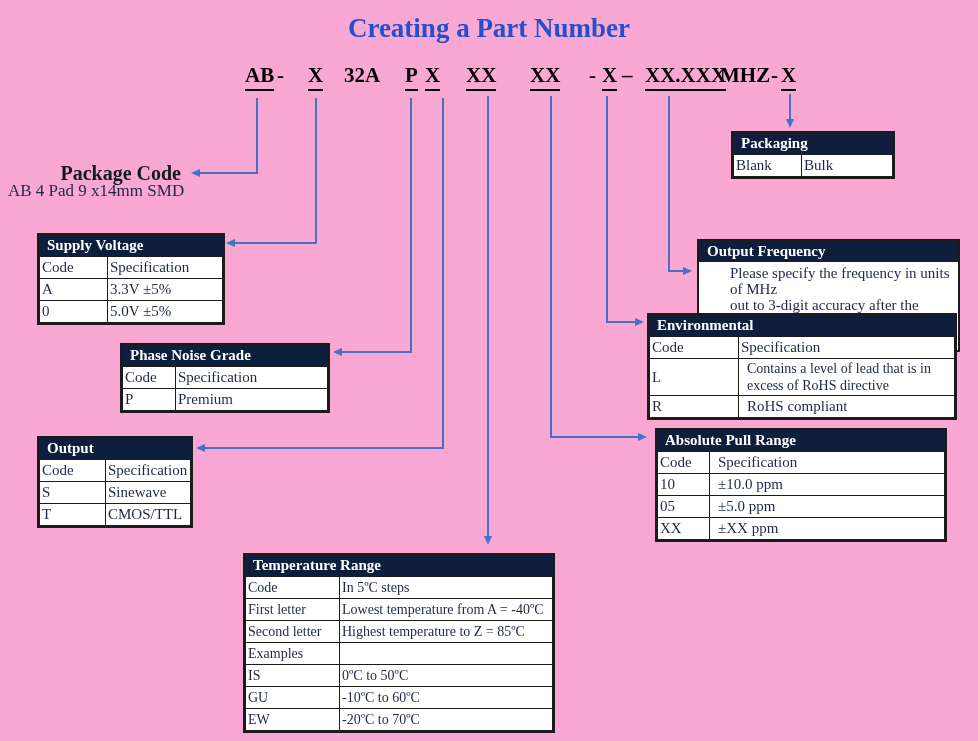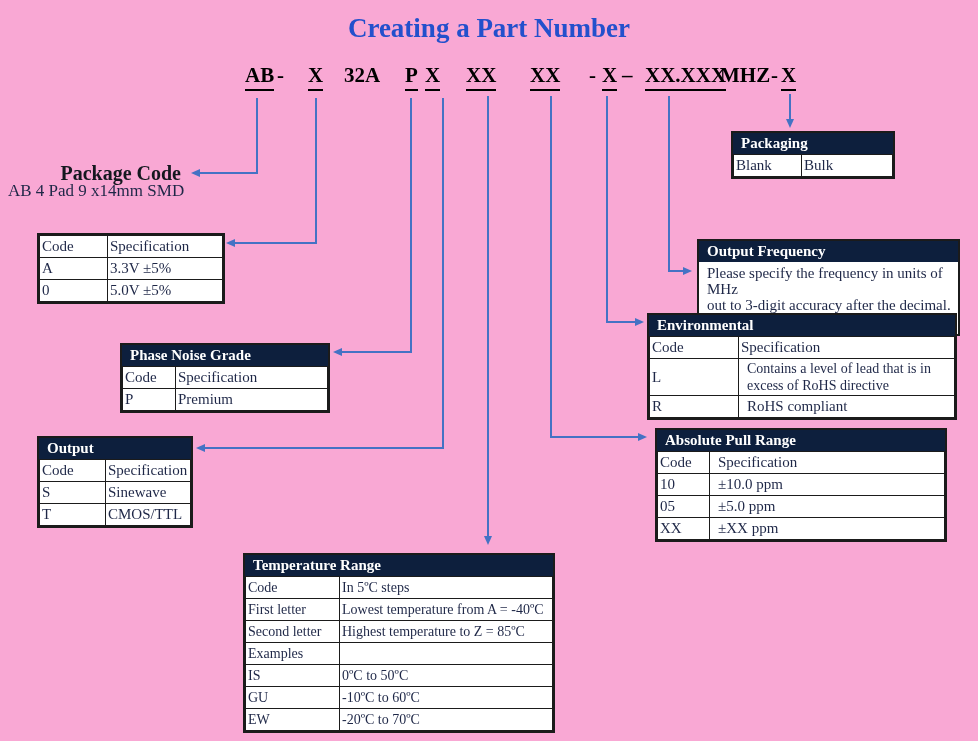--- a/index.html
+++ b/index.html
@@ -16,21 +16,21 @@
   .pkg-note{position:absolute;left:8px;top:181px;font-size:17px;color:#1e2747;}
   
   .box{position:absolute;border:2px solid #1b1b1b;box-sizing:border-box;background:#fff;}
   .hd{background:#0d1f3d;color:#fff;font-weight:bold;font-size:15px;
       padding:2px 4px 2px 8px;line-height:17px;white-space:nowrap;}
   table{border-collapse:collapse;width:100%;table-layout:fixed;}
   td{border:1px solid #1b1b1b;vertical-align:middle;
      font-size:15px;padding:1px 2px;color:#1e2747;height:19px;line-height:17px;}
   td.l{text-align:left;padding-left:8px;}
   td.sm{font-size:14px;}
-  .of-body{padding:3px 4px 5px 8px;font-size:15px;line-height:16px;text-align:left;color:#1e2747;}
+  .of-body{padding:3px 4px 5px 8px;font-size:15px;line-height:16px;text-align:left;color:#1e2747;margin-left:23px;}
   .arrows{position:absolute;left:0;top:0;pointer-events:none;}
 </style>
 </head>
 <body>
 
 <div class="page">
 
   <div class="title">Creating a Part Number</div>
 
   <div>
@@ -64,20 +64,21 @@
       <tbody>
           <tr>
         <td>Blank</td>
         <td>Bulk</td>
       </tr>
     </tbody>
       </table>
   </div>
 
   <div class="box" style="left:37px;top:233px;width:188px">
+    <div class="hd">Supply Voltage</div>
     <table>
       <colgroup>
           <col style="width:68px">
           <col>
         </colgroup>
       <tbody>
           <tr>
         <td>Code</td>
         <td>Specification</td>
       </tr>

